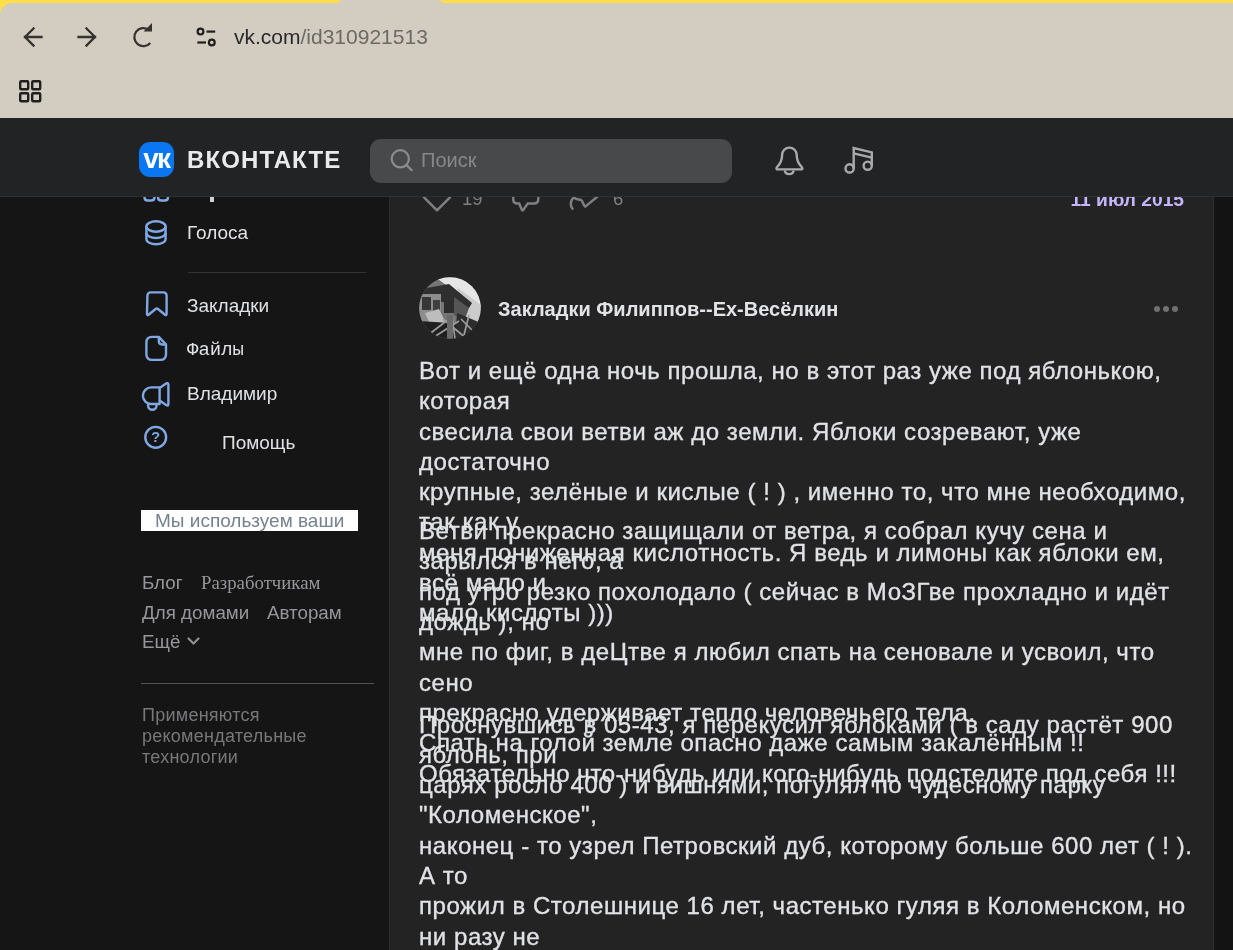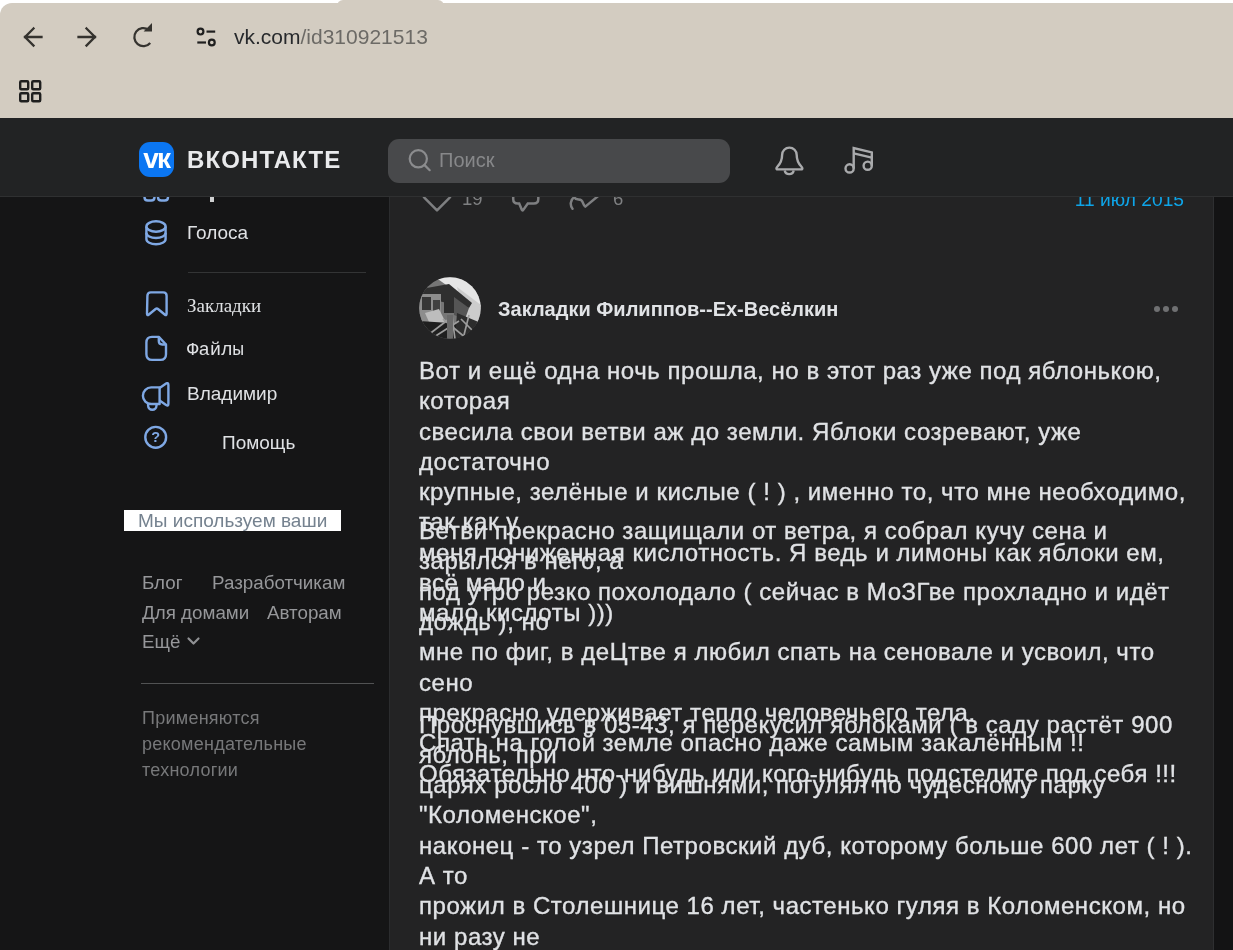--- a/index.html
+++ b/index.html
@@ -1,47 +1,47 @@
 <!DOCTYPE html>
 <html><head>
 <meta charset="utf-8">
 <style>
   html,body{margin:0;padding:0;}
   body{width:1233px;height:950px;overflow:hidden;position:relative;
        font-family:"Liberation Sans", sans-serif;background:#151516;}
   .abs{position:absolute;}
   
-  #chrome{position:absolute;left:0;top:0;width:1233px;height:118px;background:#ffffff;}
+  #chrome{position:absolute;left:0;top:0;width:1233px;height:118px;background:#fde047;}
   #chromebg{position:absolute;left:0;top:2.5px;width:1233px;height:115.5px;
             background:#d3ccc1;border-radius:12px 0 0 0;}
   #tab{position:absolute;left:336.5px;top:0;width:107.5px;height:6px;background:#d3ccc1;
        border-radius:6px 6px 0 0;}
   .urltext{position:absolute;left:234px;top:25px;font-size:21px;color:#27292c;}
   .urlpath{color:#6c6a66;}
   
   #page{position:absolute;left:0;top:118px;width:1233px;height:927px;background:#151516;overflow:hidden;}
   #vkheader{position:absolute;left:0;top:0;width:1233px;height:78px;background:#222324;}
   #vkheader .wordmark{position:absolute;left:187px;top:27.5px;font-size:24px;font-weight:bold;
        color:#e9eaec;letter-spacing:1.1px;}
-  #search{position:absolute;left:388px;top:21px;width:342px;height:44px;background:#48494b;border-radius:11px;}
+  #search{position:absolute;left:370px;top:21px;width:342px;height:44px;background:#48494b;border-radius:11px;padding-left:20px;}
   #search .ph{position:absolute;left:51px;top:10px;font-size:20px;color:#87888a;}
   #feed{position:absolute;left:389px;top:78px;width:824px;height:754px;background:#232324;}
   #feedline{position:absolute;left:1213px;top:78px;width:1px;height:754px;background:#2e2f31;}
   #hdrline{position:absolute;left:0;top:77.5px;width:1233px;height:1px;background:#2f3031;}
   
   .sideitem{position:absolute;font-size:19px;color:#dfe1e4;}
   .sdiv{position:absolute;height:1px;background:#333435;}
   .flink{position:absolute;font-size:18.8px;color:#96979a;}
-  .ftext{position:absolute;font-size:18px;color:#77787a;line-height:26px;letter-spacing:0.25px;}
-  #selbox{position:absolute;left:124px;top:392px;width:217px;height:20.5px;background:#ffffff;}
+  .ftext{position:absolute;font-size:18px;color:#77787a;line-height:21px;letter-spacing:0.25px;}
+  #selbox{position:absolute;left:141px;top:392px;width:217px;height:20.5px;background:#ffffff;}
   #selbox span{position:absolute;left:14px;top:-0.5px;font-size:19px;color:#75828f;}
   
   .ptext{position:absolute;left:30px;width:790px;font-size:24px;line-height:30.3px;color:#e0e2e5;letter-spacing:0.55px;-webkit-text-stroke:0.35px #e0e2e5;}
   .pname{position:absolute;left:109px;top:102px;font-size:20px;font-weight:bold;color:#e1e3e6;}
-  .pdate{position:absolute;font-size:18.5px;color:#0ea5e9;}
+  .pdate{position:absolute;font-size:18.5px;color:#c4b5fd;font-weight:bold;}
   .pnum{position:absolute;font-size:18.5px;color:#7f8082;}
 </style>
 </head>
 <body>
 
 <div id="chrome">
   <div id="chromebg"></div>
   <div id="tab"></div>
   <svg class="abs" style="left:0;top:0" width="470" height="118" viewBox="0 0 470 118">
     <g fill="none" stroke="#35332f" stroke-width="2.3" stroke-linecap="square">
@@ -117,21 +117,21 @@
       <path d="M2.4 13.8 c0 2.9 4.3 5.2 9.6 5.2 s9.6-2.3 9.6-5.2"></path>
     </g>
   </svg>
   <div class="sideitem" style="left:187px;top:104px;">Голоса</div>
 
   <div class="sdiv" style="left:188px;top:153.5px;width:178px;"></div>
 
   <svg class="abs" style="left:144px;top:172px" width="26" height="30" viewBox="0 0 26 30">
     <path d="M3.4 5.8 q0-3.4 3.4-3.4 h12.4 q3.4 0 3.4 3.4 v17.9 q0 2.4-1.9 .8 l-6.7-5.5 q-1.2-1-2.4 0 l-6.7 5.5 q-1.9 1.6-1.9-.8 z" fill="none" stroke="#7fa8e4" stroke-width="2.4" stroke-linejoin="round"></path>
   </svg>
-  <div class="sideitem" style="left:187px;top:177px;font-family:Liberation Serif, serif;">Закладки</div>
+  <div class="sideitem" style="left:187px;top:177px;">Закладки</div>
 
   <svg class="abs" style="left:144px;top:216px" width="26" height="30" viewBox="0 0 26 30">
     <g fill="none" stroke="#7fa8e4" stroke-width="2.4" stroke-linejoin="round">
       <path d="M14.8 2.9 H8 q-5.6 0-5.6 5.6 v11.8 q0 5.6 5.6 5.6 h8.4 q5.6 0 5.6-5.6 V10.5 z"></path>
       <path d="M14.8 2.9 v4.2 q0 3.4 3.4 3.4 h4.2"></path>
     </g>
   </svg>
   <div class="sideitem" style="left:187px;top:221px;font-family:Liberation Mono, monospace;">Файлы</div>
 
   <svg class="abs" style="left:141px;top:263.5px" width="30" height="30" viewBox="0 0 30 30">
@@ -147,21 +147,21 @@
     <circle cx="11.7" cy="12.3" r="10.4" fill="none" stroke="#7fa8e4" stroke-width="2.4"></circle>
     <text x="11.7" y="17.3" text-anchor="middle" font-family="Liberation Sans" font-size="14.5" font-weight="bold" fill="#7fa8e4">?</text>
   </svg>
   <div class="sideitem" style="left:187px;top:314px;margin-left:35px;">Помощь</div>
 
   <div id="selbox">
       <span>Мы используем ваши</span>
     </div>
 
   <div class="flink" style="left:142px;top:454px;">Блог</div>
-  <div class="flink" style="left:212px;top:454px;">Разработчикам</div>
+  <div class="flink" style="left:201px;top:454px;font-family:Liberation Serif, serif;">Разработчикам</div>
   <div class="flink" style="left:142px;top:483.5px;">Для домами</div>
   <div class="flink" style="left:267px;top:483.5px;">Авторам</div>
   <div class="flink" style="left:142px;top:512.5px;">Ещё</div>
   <svg class="abs" style="left:186px;top:516px" width="16" height="14" viewBox="0 0 16 14">
     <path d="M2.5 4.5 l5 5 l5-5" fill="none" stroke="#909194" stroke-width="2.2" stroke-linecap="round" stroke-linejoin="round"></path>
   </svg>
 
   <div class="sdiv" style="left:141px;top:565px;width:233px;background:#515253;"></div>
   <div class="ftext" style="left:142px;top:587px;">Применяются<br>рекомендательные<br>технологии</div>
 

